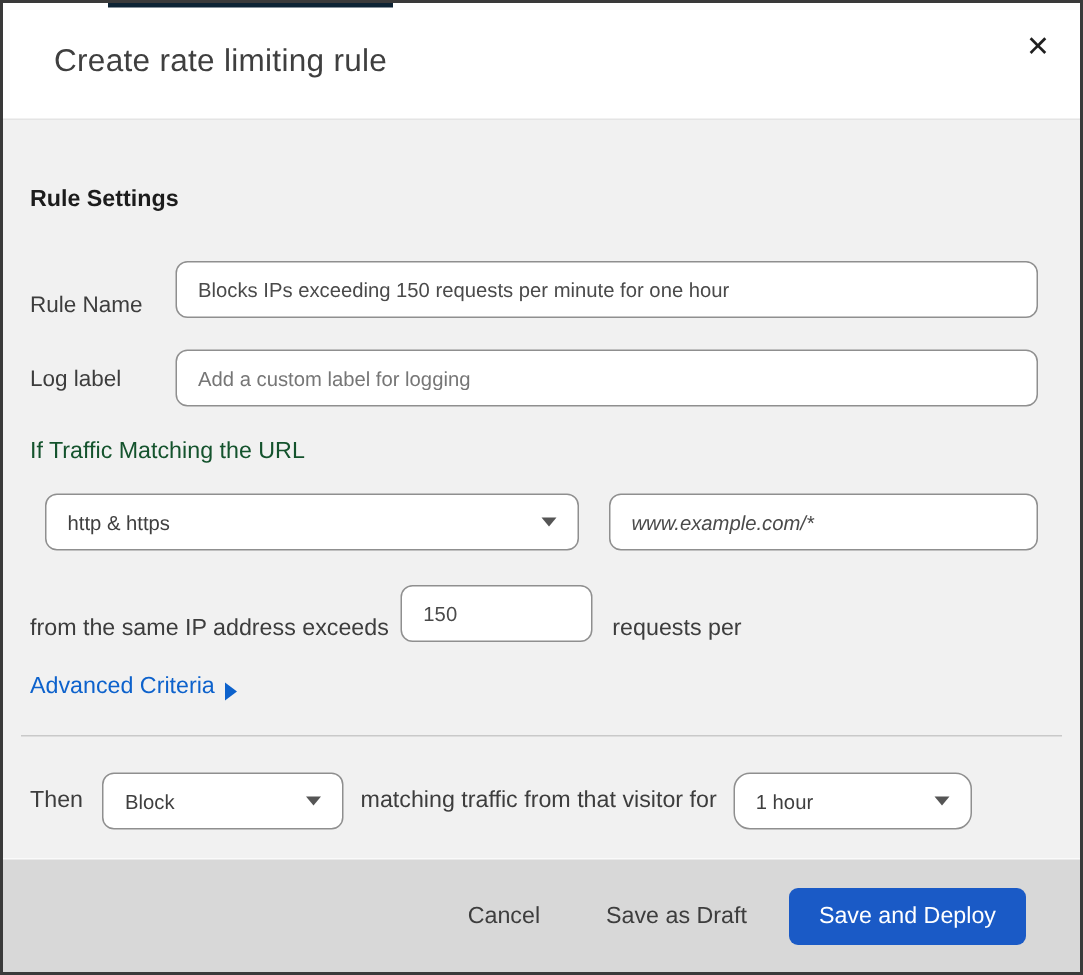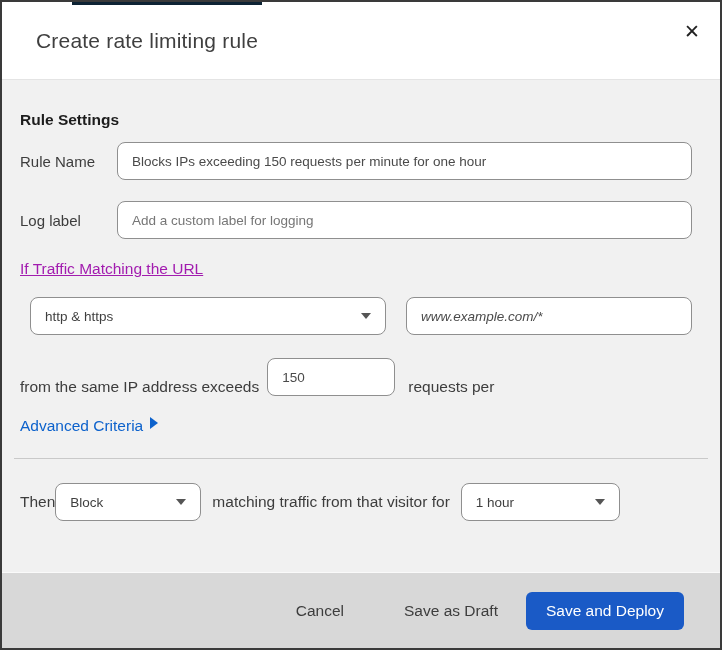--- a/index.html
+++ b/index.html
@@ -28,38 +28,38 @@
   }
   .dlg-title { font-size:21px; font-weight:400; color:#3f3f3f; letter-spacing:0.2px; }
   .close-btn {
     position:absolute; top:16px; right:16px;
     background:none; border:none; cursor:pointer;
     font-size:19px; color:#1f1f1f; line-height:1; padding:4px;
     font-family:"Liberation Sans", sans-serif;
   }
 
   
-  .dlg-body { flex:1 1 auto; background:#f1f1f1; padding:0 28px 0 18px; }
+  .dlg-body { flex:1 1 auto; background:#f1f1f1; padding:13px 28px 0 18px; }
 
   .section-heading { margin-top:31px; font-size:15.5px; font-weight:700; color:#1c1c1c; }
 
   .form-row { display:flex; align-items:center; }
-  .form-row.name-row { margin-top:13px; }
+  .form-row.name-row { margin-top:32px;align-items:flex-end; }
   .form-row.log-row  { margin-top:21px; }
   .field-label { flex:0 0 88px; font-size:15px; color:#3d3d3d; margin-right:9px; }
 
   .text-input {
     height:38px; border:1px solid #8f8f8f; border-radius:8px;
     background:#fff; padding:0 14px; font-size:13.5px; color:#4a4a4a;
     font-family:"Liberation Sans", sans-serif; outline:none; width:100%;
   }
   .text-input::placeholder { color:#767676; opacity:1; }
   .form-row .text-input { flex:1 1 auto; }
 
-  .section-label { margin-top:21px; font-size:15.5px; color:#a21caf;text-decoration:underline; }
+  .section-label { margin-top:21px; font-size:15.5px; color:#14532d; }
 
   .match-row { margin-top:19px; margin-left:10px; display:flex; align-items:center; }
   .select-box {
     height:38px; border:1px solid #8f8f8f; border-radius:8px; background:#fff;
     display:flex; align-items:center; justify-content:space-between;
     padding:0 14px; font-size:13.5px; color:#3f3f3f; cursor:pointer;
   }
   .protocol-select { width:356px; flex:0 0 auto; margin-right:20px; }
   .url-input { flex:1 1 auto;font-style:italic; }
 
@@ -68,47 +68,47 @@
     border-left:5px solid transparent; border-right:5px solid transparent;
     border-top:6px solid #555;
   }
 
   .threshold-row { margin-top:23px; display:flex; align-items:flex-end; }
   .inline-text { font-size:15.5px; color:#3d3d3d; white-space:nowrap; }
   .num-input { width:128px; flex:0 0 auto; margin:0 13px 0 8px; }
   .period-select { width:140px; flex:0 0 auto; margin-left:9px; }
 
   .adv-link {
-    margin-top:21px; display:inline-flex; align-items:flex-start; gap:7px;
+    margin-top:21px; display:inline-flex; align-items:flex-end; gap:7px;
     font-size:15.5px; color:#0d62cc; text-decoration:none; cursor:pointer; width:max-content;
   }
   .tri-right {
     width:0; height:0;
     border-top:6px solid transparent; border-bottom:6px solid transparent;
     border-left:8px solid #0d62cc;
   }
 
   .divider { margin:23px -16px 0 -6px; border:none; border-top:1px solid #c9c9c9; }
 
   .action-row { margin-top:24px; display:flex; align-items:center; }
-  .action-select { width:146px; flex:0 0 auto; }
+  .action-select { width:161px; flex:0 0 auto; margin-left:13px; }
   .action-middle { margin:0 11px; }
-  .duration-select { width:159px; flex:0 0 auto; }
+  .duration-select { width:159px; flex:0 0 auto;border-radius:11px; }
 
   
   .dlg-footer {
     flex:0 0 76px; background:#d8d8d8; border-top:1px solid #fafafa;
     display:flex; align-items:center; justify-content:flex-end;
     padding-right:36px;
   }
   .link-btn {
     background:none; border:none; cursor:pointer;
     font-size:15.5px; color:#3d3d3d; font-family:"Liberation Sans", sans-serif;
   }
-  .cancel-btn { margin-right:60px; }
+  .cancel-btn { margin-right:44px; }
   .draft-btn { margin-right:28px; }
   .primary-btn {
     height:38px; padding:0 20px; border:none; border-radius:6px;
     background:#1a5ac6; color:#ffffff; font-size:15.5px; cursor:pointer;
     font-family:"Liberation Sans", sans-serif;
   }
 </style>
 </head>
 <body>
 

